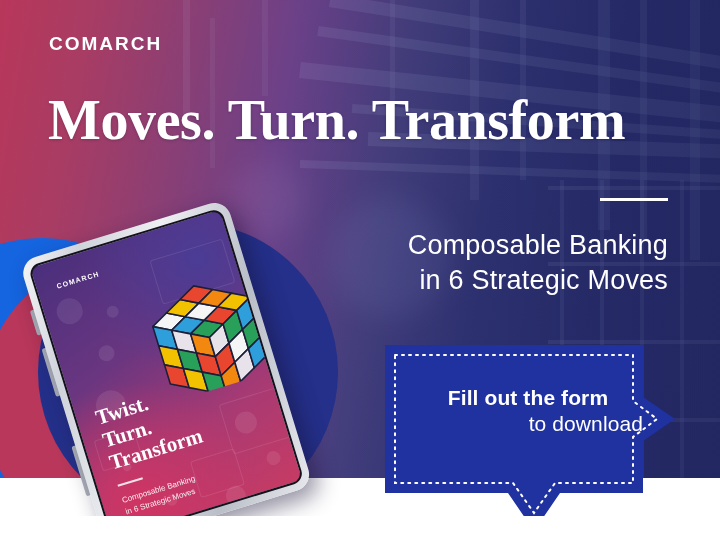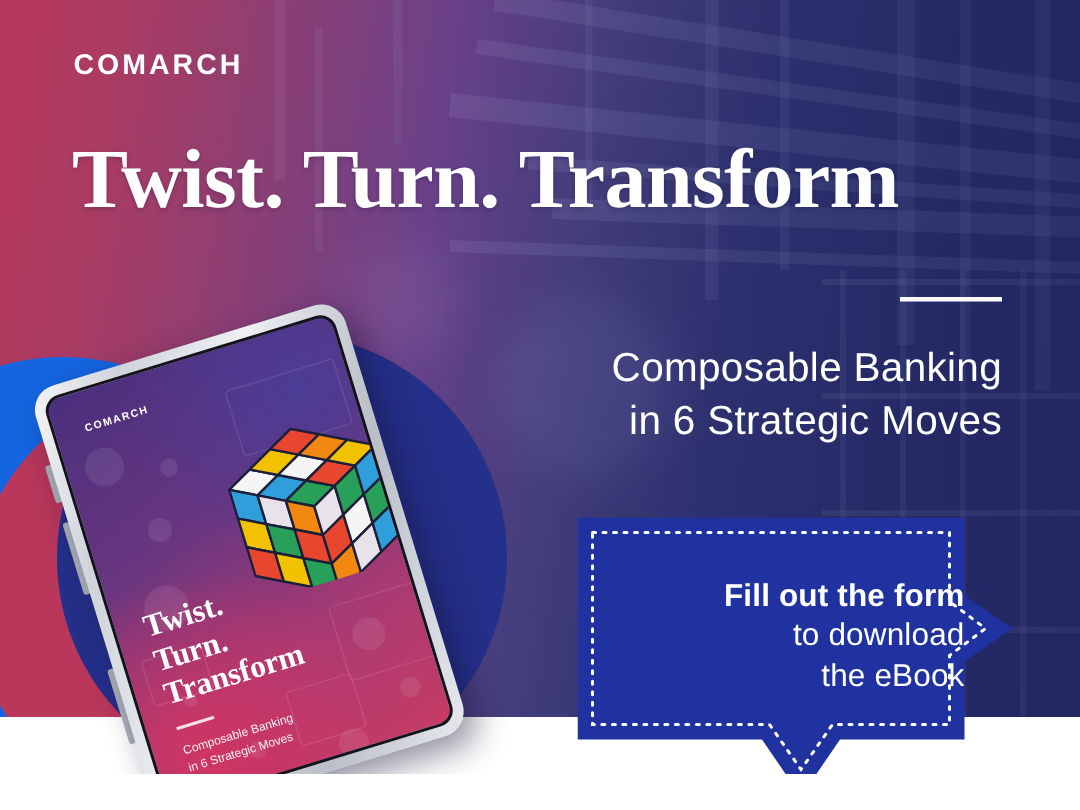--- a/index.html
+++ b/index.html
@@ -224,21 +224,21 @@
   }
   .cta svg { position: absolute; left: 0; top: 0; }
   .cta-text {
     position: absolute;
     right: 32px; top: 40px;
     width: 230px;
     text-align: right;
     color: #ffffff;
     line-height: 1.26;
   }
-  .cta-line1 { font-size: 21px; font-weight: bold; letter-spacing: .1px; }
+  .cta-line1 { font-size: 21px; font-weight: bold; letter-spacing: .1px; text-align: center; }
   .cta-line2, .cta-line3 { font-size: 21px; font-weight: 400; letter-spacing: .1px; text-align: right; }
 </style>
 </head>
 <body>
 
 <div id="banner">
 
   <div class="bg-base"></div>
 
   <div class="bg-photo">
@@ -274,21 +274,21 @@
   </div>
 
   <div class="bg-vignette"></div>
 
   <div class="circle circle-blue"></div>
   <div class="circle circle-crimson"></div>
   <div class="circle circle-navy"></div>
 
   <div class="brand">COMARCH</div>
 
-  <div class="headline">Twist. Turn. Transform</div>
+  <div class="headline">Moves. Turn. Transform</div>
 
   <div class="rule"></div>
 
   <div class="subtitle">
     <span>Composable Banking</span>
     <span>in 6 Strategic Moves</span>
   </div>
 
   <div class="bottom-band"></div>
 
@@ -374,17 +374,16 @@
   </div>
 
   <div class="cta">
     <svg width="290" height="190" viewBox="0 0 290 190">
       <path d="M0,0 H258 V52 L290,74 L258,96 V148 H175 L149,186 L123,148 H0 Z" fill="#1f32a0"></path>
       <path d="M10,10 H248 V56 L272,74 L248,92 V138 H170 L149,168 L128,138 H10 Z" fill="none" stroke="#ffffff" stroke-width="2" stroke-dasharray="2 5" stroke-linecap="round"></path>
     </svg>
     <div class="cta-text">
       <div class="cta-line1">Fill out the form</div>
       <div class="cta-line2">to download</div>
-      <div class="cta-line3">the eBook</div>
     </div>
   </div>
 
 </div>
 
 </body></html>

